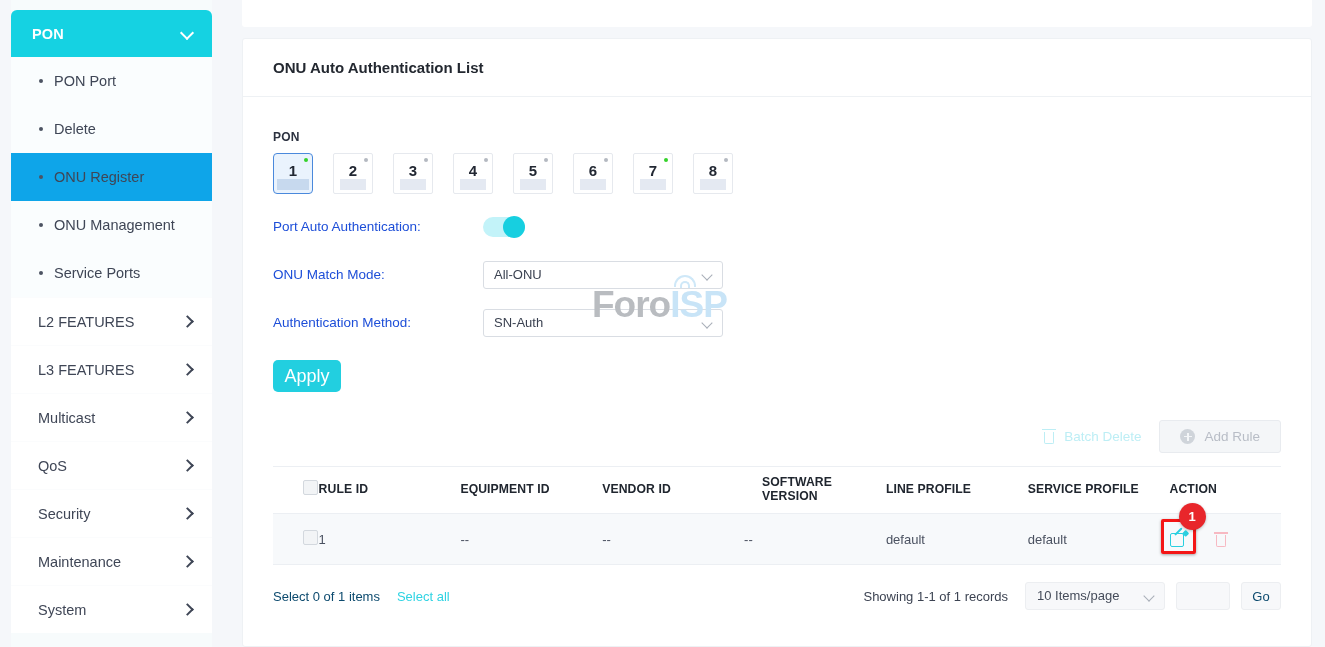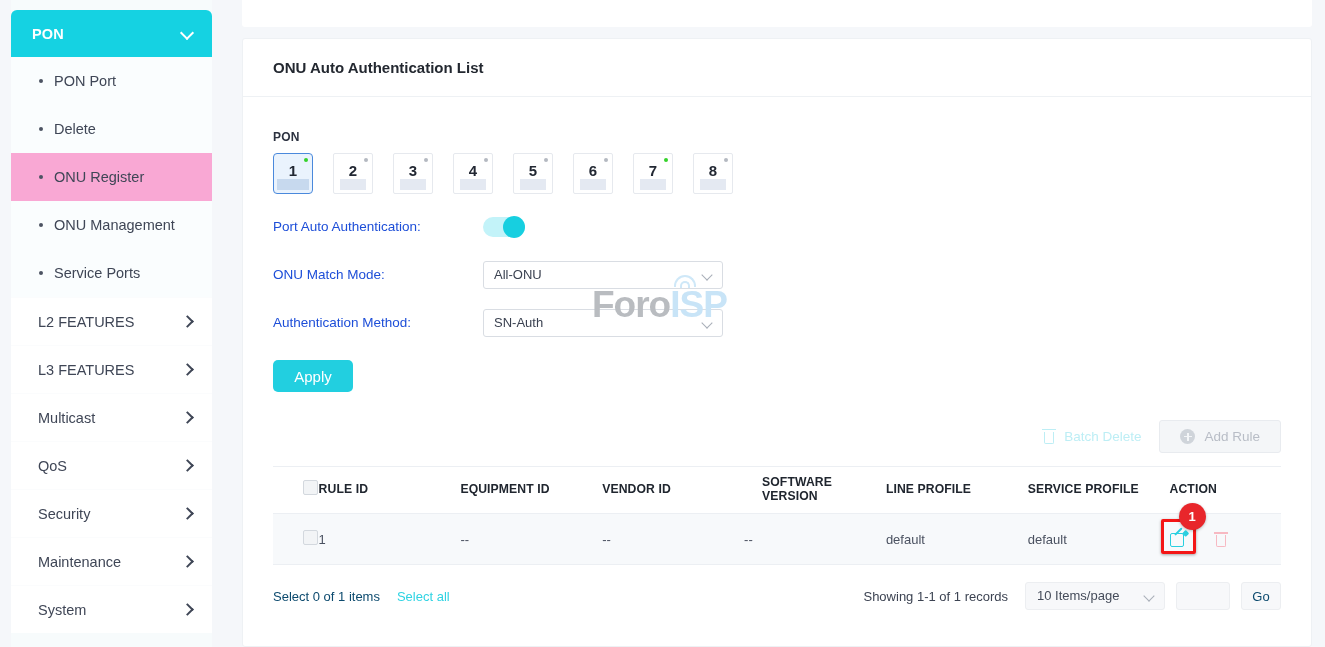--- a/index.html
+++ b/index.html
@@ -30,21 +30,21 @@
   .chev-down:before {
     content: ""; position: absolute; left: 1px; top: 1px;
     width: 8px; height: 8px;
     border-right: 2.4px solid #fff; border-bottom: 2.4px solid #fff;
     transform: rotate(45deg);
   }
   .sub-item {
     height: 48px; display: flex; align-items: center;
     padding-left: 28px; background: #fafdfe; cursor: pointer;
   }
-  .sub-item.active { background: #f9a8d4; }
+  .sub-item.active { background: #0ea5e9; }
   .sub-item .bullet {
     width: 4px; height: 4px; border-radius: 50%; background: #4c5362;
     margin-right: 11px; flex: none;
   }
   .sub-item .txt { font-size: 14.5px; color: #3f4656; }
 
   .nav-row {
     height: 48px; display: flex; align-items: center; justify-content: space-between;
     padding: 0 18px 0 27px; background: #ffffff; cursor: pointer;
     border-top: 1px solid #fbfcfd;
@@ -128,22 +128,22 @@
   .sel-caret {
     position: absolute; right: 10px; top: 9px; width: 9px; height: 9px;
   }
   .sel-caret:before {
     content: ""; position: absolute; left: 0; top: 0;
     width: 7px; height: 7px;
     border-right: 1.4px solid #a8aeb8; border-bottom: 1.4px solid #a8aeb8;
     transform: rotate(45deg);
   }
   .apply-btn {
-    margin-top: 22px; width: 80px; height: 32px; border: none; border-radius: 5px;
-    background: #22cfe0; color: #fff; font-size: 15px;
+    margin-top: 22px; width: 68px; height: 32px; border: none; border-radius: 5px;
+    background: #22cfe0; color: #fff; font-size: 18px;
     font-family: "Liberation Sans", sans-serif; cursor: pointer;
   }
 
   
   .tbar {
     display: flex; align-items: center; justify-content: flex-end;
     gap: 10px; margin-top: 28px;
   }
   .batch-del {
     display: flex; align-items: center; gap: 8px;

